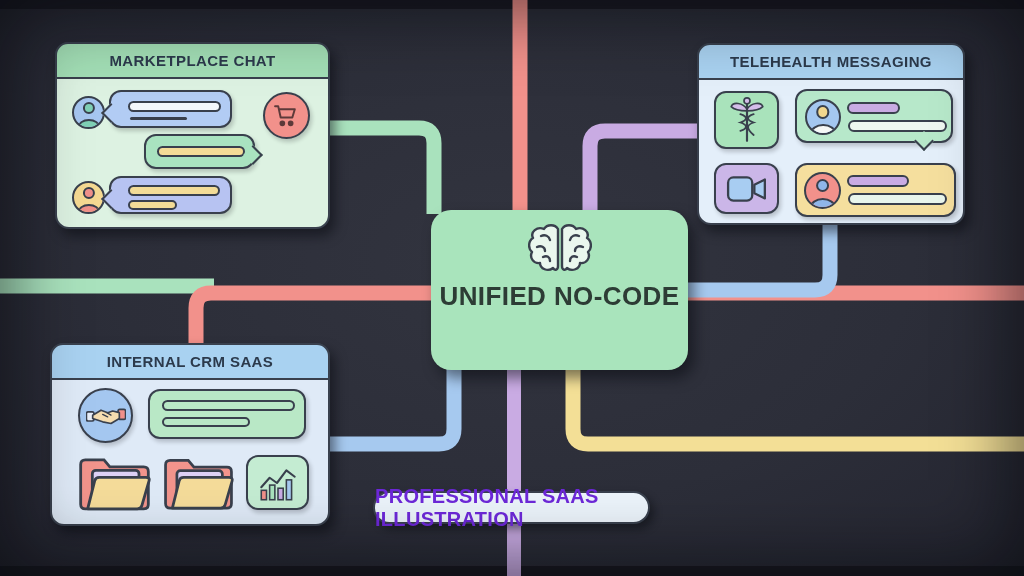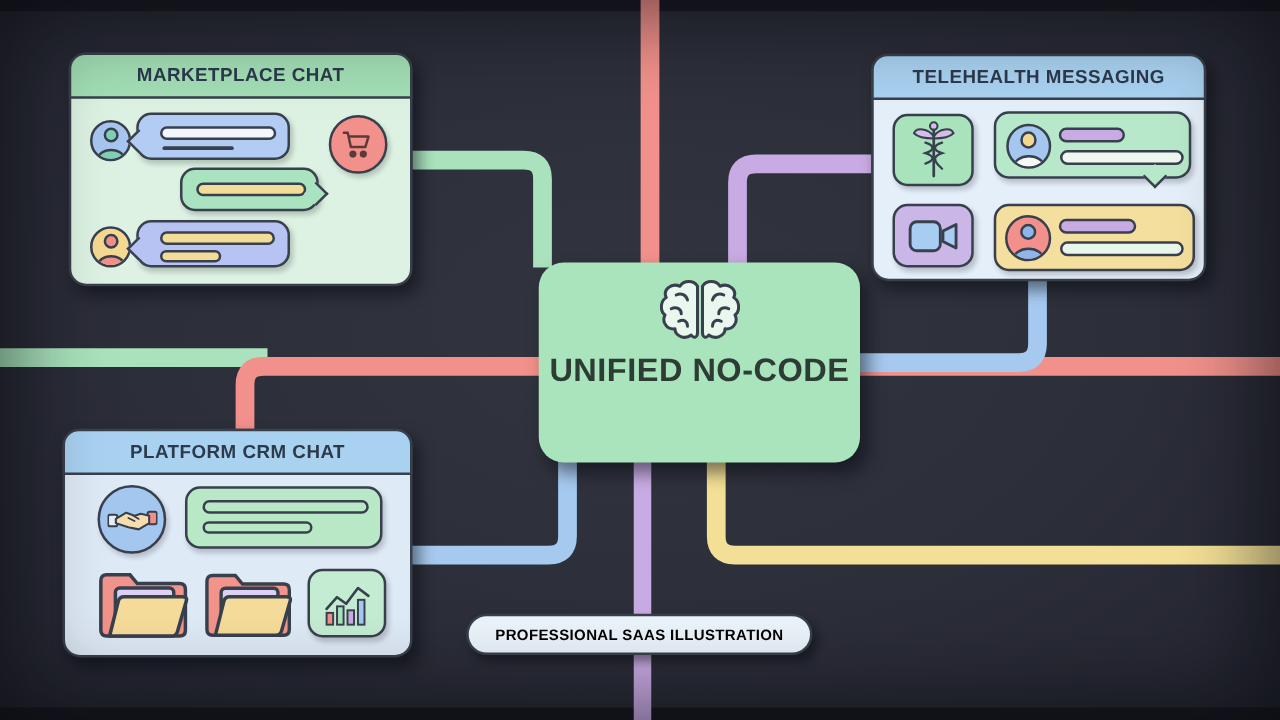--- a/index.html
+++ b/index.html
@@ -34,21 +34,21 @@
     box-shadow:6px 8px 14px rgba(6,8,14,.5);
     display:flex;flex-direction:column;align-items:center;margin-left:48px;}
   .center-card .t1{margin-top:6px;font-size:26px;font-weight:800;color:#2d3c35;letter-spacing:.4px;}
   .center-card .t2{font-size:29px;font-weight:800;color:#2d3c35;letter-spacing:.6px;}
   .brainwrap{margin-top:13px;height:52px;}
 
   .badge{position:absolute;left:373px;top:491px;width:277px;height:33px;
     background:#ecf4fb;border:2px solid #39404d;border-radius:18px;z-index:20;
     display:flex;align-items:center;justify-content:center;box-sizing:border-box;
     box-shadow:4px 5px 8px rgba(6,8,14,.45);}
-  .badge span{font-size:12px;font-weight:800;color:#000000;letter-spacing:.3px;}
+  .badge span{font-size:20px;font-weight:800;color:#6d28d9;letter-spacing:.3px;}
 
   
   .abs{position:absolute;box-sizing:border-box;}
   .bubble{position:absolute;border:2px solid #39404d;border-radius:12px;box-sizing:border-box;
     box-shadow:2px 3px 4px rgba(8,10,16,.2);}
   .bubble::after{content:"";position:absolute;width:12px;height:12px;background:inherit;}
   .tl::after{left:-7px;top:14px;border-left:2.5px solid #39404d;border-bottom:2.5px solid #39404d;transform:rotate(45deg);}
   .tr::after{right:-7px;top:12px;border-top:2.5px solid #39404d;border-right:2.5px solid #39404d;transform:rotate(45deg);}
   .tbr::after{bottom:-7px;right:20px;border-bottom:2.5px solid #39404d;border-right:2.5px solid #39404d;transform:rotate(45deg);}
   .notail::after{display:none;}
@@ -162,21 +162,21 @@
     </div>
     <div class="bubble notail" style="left:96px;top:118px;width:161px;height:54px;background:#f5df9e;">
       <div class="avatar av-d" style="left:7px;top:7px;width:37px;height:37px;"></div>
       <div class="pill fl" style="left:50px;top:10px;width:62px;height:12px;background:#c9abe3;"></div>
       <div class="pill fl" style="left:51px;top:28px;width:99px;height:12px;background:#e9f6ec;"></div>
     </div>
   </section>
 
   <section class="panel crm">
     <header class="ph">
-      <span>PLATFORM CRM CHAT</span>
+      <span>INTERNAL CRM SAAS</span>
     </header>
     <div class="circ" style="left:26px;top:43px;width:55px;height:55px;background:#a4c7f0;">
       <svg width="40" height="28" viewBox="0 0 48 32">
         <rect x="0.5" y="11" width="9" height="11" rx="2" fill="#e8eef8" stroke="#39404d" stroke-width="2"></rect>
         <rect x="38.5" y="8" width="9" height="12" rx="2" fill="#f0908a" stroke="#39404d" stroke-width="2"></rect>
         <path d="M8 15 L18 9 L26 12 L32 10 L40 12 L40 19 L30 25 L20 23 L8 19 Z" fill="#f5ddb0" stroke="#39404d" stroke-width="2" stroke-linejoin="round"></path>
         <path d="M20 14 l6 3 M25 12 l5 3" fill="none" stroke="#39404d" stroke-width="1.6" stroke-linecap="round"></path>
       </svg>
     </div>
     <div class="bubble notail" style="left:96px;top:44px;width:158px;height:50px;background:#b9e8c6;">

